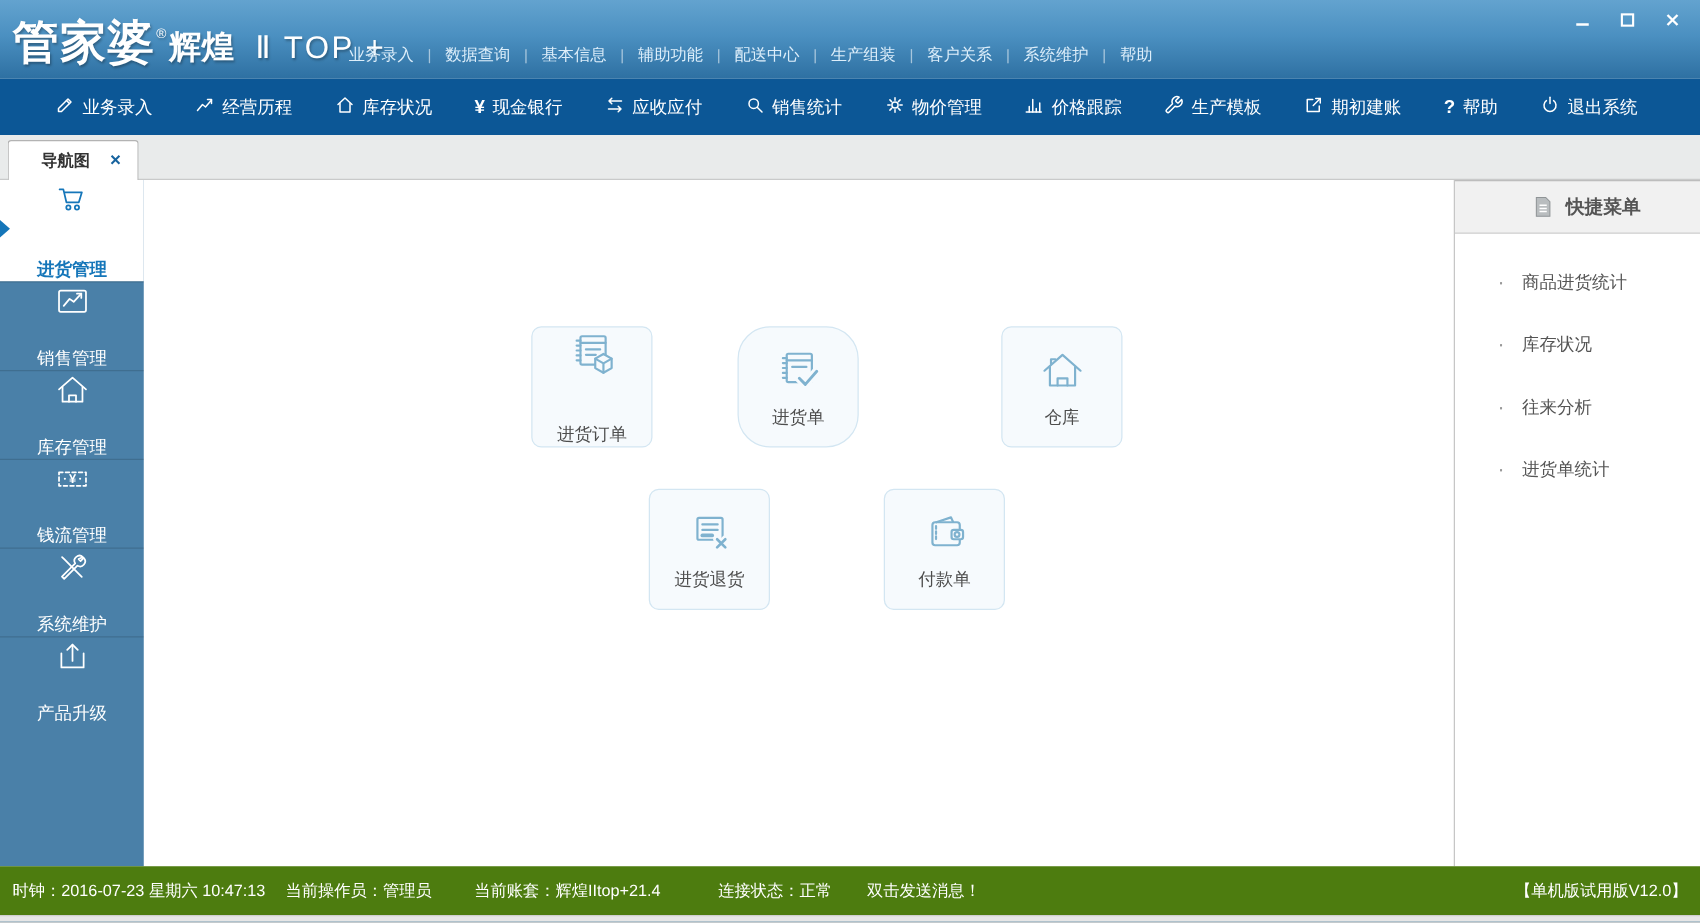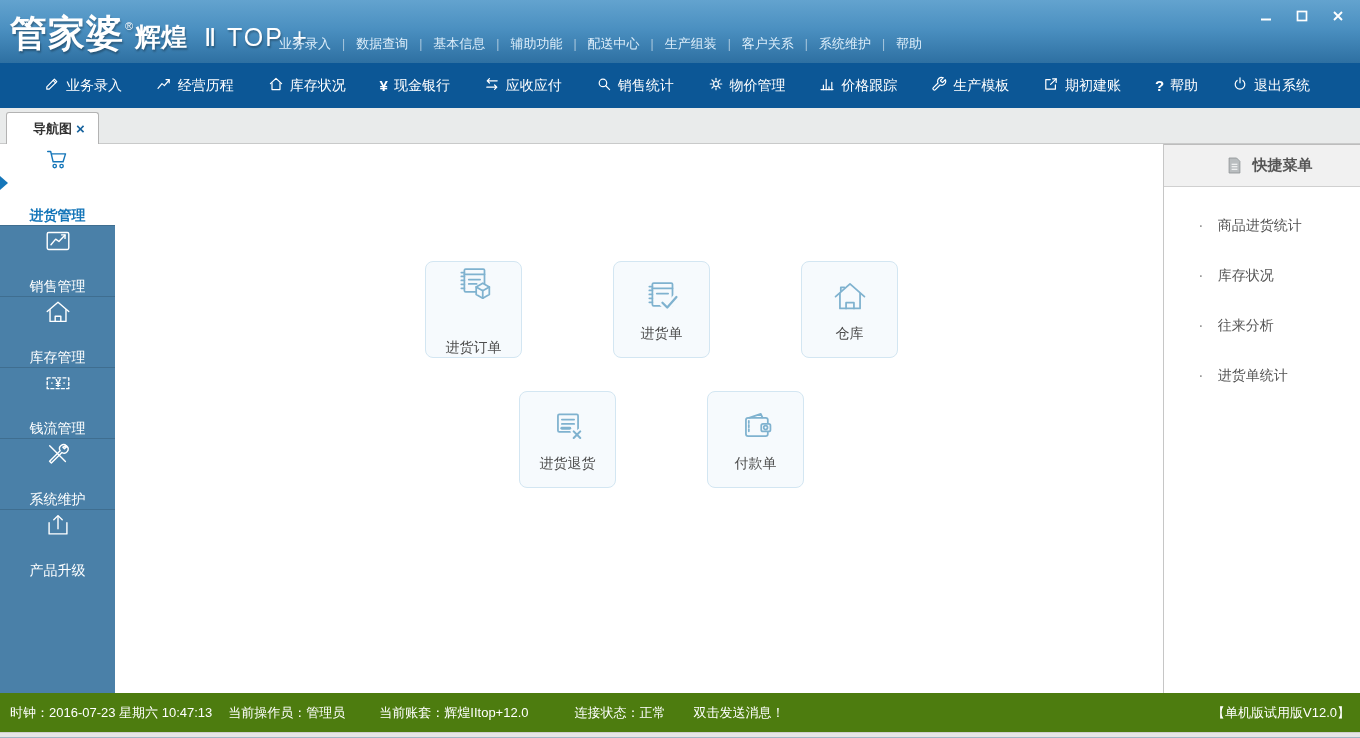--- a/index.html
+++ b/index.html
@@ -26,21 +26,21 @@
     display:flex; align-items:center; justify-content:space-between; padding:0 50px 0 44px; }
   .tool { display:flex; align-items:center; gap:6px; color:#fff; font-size:14px; cursor:pointer; white-space:nowrap; }
   .tool svg { width:16px; height:16px; stroke:currentColor; fill:none; stroke-width:1.5;
     stroke-linecap:round; stroke-linejoin:round; }
   .char-icon { font-size:15px; font-weight:bold; line-height:16px; }
 
   
   .tabstrip { position:absolute; top:108px; left:0; width:100%; height:36px; background:#e9ebeb;
     border-bottom:1px solid #c9caca; }
   .tab { position:absolute; left:6px; top:4px; height:32px; background:#fff; border:1px solid #b3b3b3;
-    border-bottom:none; border-radius:3px 3px 0 0; display:flex; align-items:center; gap:4px;
+    border-bottom:none; border-radius:3px 3px 0 0; display:flex; align-items:center; gap:16px;
     padding:0 13px 0 26px; font-size:13px; font-weight:bold; color:#333; cursor:pointer; z-index:3; }
   .tabclose { color:#17639e; font-weight:bold; font-size:15px; cursor:pointer; }
 
   
   .sidebar { position:absolute; left:0; top:144px; width:115px; height:549px; background:#4a80a8; }
   .sideitem { position:relative; height:71px; border-top:1px solid rgba(0,0,0,.14); color:#fff;
     display:flex; flex-direction:column; align-items:center; justify-content:space-between; gap:7px;
     font-size:14px; cursor:pointer; }
   .sideitem svg { width:30px; height:30px; stroke:currentColor; fill:none; stroke-width:1.5;
     stroke-linecap:round; stroke-linejoin:round; }
@@ -48,21 +48,21 @@
   .arrow-marker { position:absolute; left:0; top:32px; width:0; height:0;
     border-top:7px solid transparent; border-bottom:7px solid transparent; border-left:8px solid #1576b9; }
 
   
   .card { position:absolute; width:97px; height:97px; background:#f6fafd; border:1px solid #d3e6f2;
     border-radius:8px; display:flex; flex-direction:column; align-items:center; justify-content:center;
     gap:7px; cursor:pointer; }
   .card svg { width:46px; height:42px; color:#7fb2cf; stroke:currentColor; fill:none; stroke-width:2;
     stroke-linecap:round; stroke-linejoin:round; }
   .clabel { font-size:14px; color:#4d4d4d; }
-  .c1{left:425px;top:261px;justify-content:space-between;} .c2{left:613px;top:261px;} .c3{left:801px;top:261px;}
+  .c1{left:425px;top:261px;justify-content:space-between;} .c2{left:590px;top:261px;border-radius:26px;} .c3{left:801px;top:261px;}
   .c4{left:519px;top:391px;} .c5{left:707px;top:391px;}
 
   
   .rightpanel { position:absolute; left:1163px; top:144px; width:212px; height:549px; background:#fff;
     border-left:1px solid #c6c6c6; }
   .qheader { height:43px; background:#f1f1f1; border-top:1px solid #bdbdbd; border-bottom:1px solid #d0d0d0;
     display:flex; align-items:center; justify-content:center; gap:11px; font-size:15px; font-weight:bold;
     color:#555; }
   .qitems { padding-top:14px; }
   .qitem { display:flex; align-items:center; gap:14px; padding-left:34px; height:50px; font-size:14px;
@@ -345,20 +345,20 @@
       <div class="qitem">
         <span class="qbullet">·</span>
         <span>进货单统计</span>
       </div>
     </div>
   </aside>
 
   <footer class="statusbar">
     <span class="s-clock">时钟：2016-07-23 星期六 10:47:13</span>
     <span class="s-operator">当前操作员：管理员</span>
-    <span class="s-account">当前账套：辉煌IItop+12.0</span>
+    <span class="s-account">当前账套：辉煌IItop+21.4</span>
     <span class="s-connection">连接状态：正常</span>
     <span class="s-message">双击发送消息！</span>
     <span class="s-edition">【单机版试用版V12.0】</span>
   </footer>
   <div class="bottomstrip"></div>
 
 </div>
 
 </body></html>

